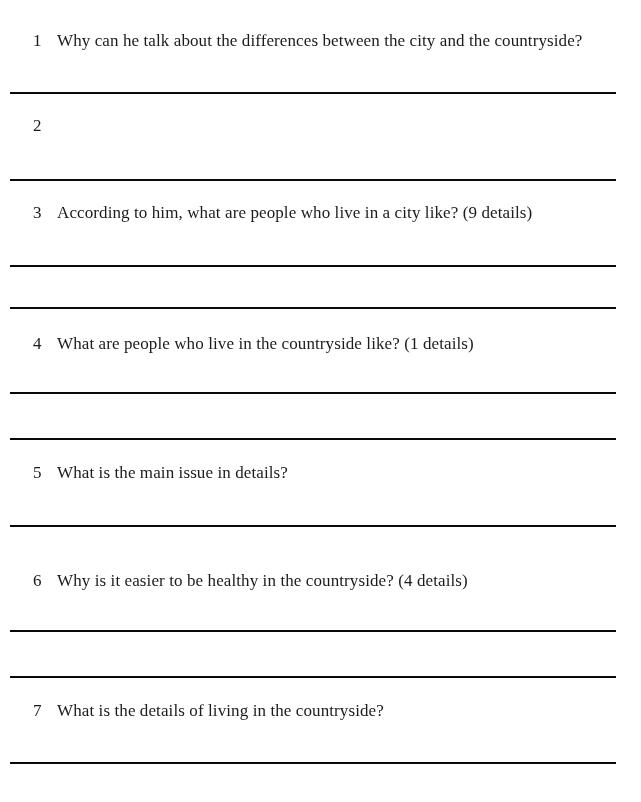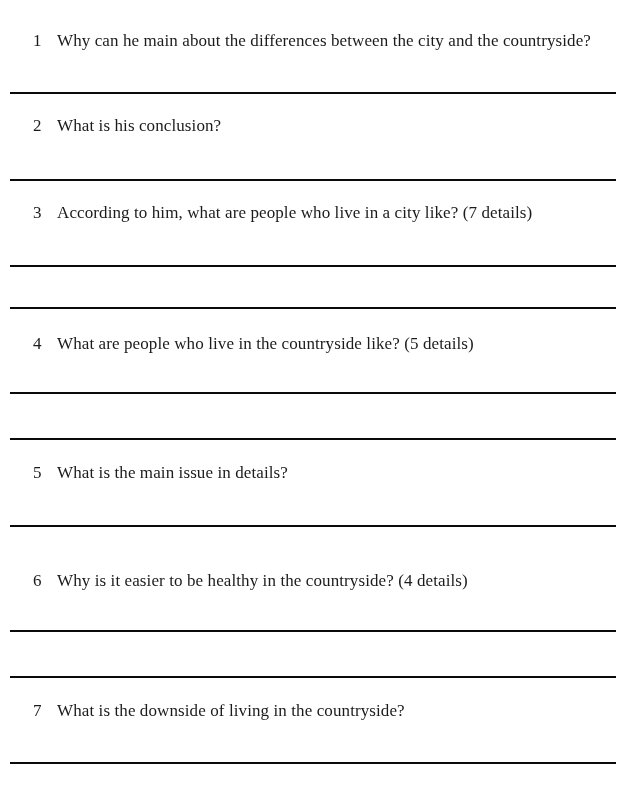--- a/index.html
+++ b/index.html
@@ -40,56 +40,55 @@
     background: #0a0a0a;
   }
 </style>
 </head>
 <body>
 
 <div class="page">
 
   <div class="question-row" style="top:30px">
     <span class="q-num">1</span>
-    <span class="q-text">Why can he main about the differences between the city and the countryside?</span>
+    <span class="q-text">Why can he talk about the differences between the city and the countryside?</span>
   </div>
   <div class="answer-line" style="top:92px"></div>
 
   <div class="question-row" style="top:115px">
     <span class="q-num">2</span>
-    <span class="q-text">What is his conclusion?</span>
   </div>
   <div class="answer-line" style="top:179px"></div>
 
   <div class="question-row" style="top:202px">
     <span class="q-num">3</span>
-    <span class="q-text">According to him, what are people who live in a city like? (7 details)</span>
+    <span class="q-text">According to him, what are people who live in a city like? (9 details)</span>
   </div>
   <div class="answer-line" style="top:265px"></div>
   <div class="answer-line" style="top:307px"></div>
 
   <div class="question-row" style="top:333px">
     <span class="q-num">4</span>
-    <span class="q-text">What are people who live in the countryside like? (5 details)</span>
+    <span class="q-text">What are people who live in the countryside like? (1 details)</span>
   </div>
   <div class="answer-line" style="top:392px"></div>
   <div class="answer-line" style="top:438px"></div>
 
   <div class="question-row" style="top:462px">
     <span class="q-num">5</span>
     <span class="q-text">What is the main issue in details?</span>
   </div>
   <div class="answer-line" style="top:525px"></div>
 
   <div class="question-row" style="top:570px">
     <span class="q-num">6</span>
     <span class="q-text">Why is it easier to be healthy in the countryside? (4 details)</span>
   </div>
   <div class="answer-line" style="top:630px"></div>
   <div class="answer-line" style="top:676px"></div>
 
   <div class="question-row" style="top:700px">
     <span class="q-num">7</span>
-    <span class="q-text">What is the downside of living in the countryside?</span>
+    <span class="q-text">What is the details of living in the countryside?</span>
   </div>
   <div class="answer-line" style="top:762px"></div>
 
 </div>
 
 </body></html>

